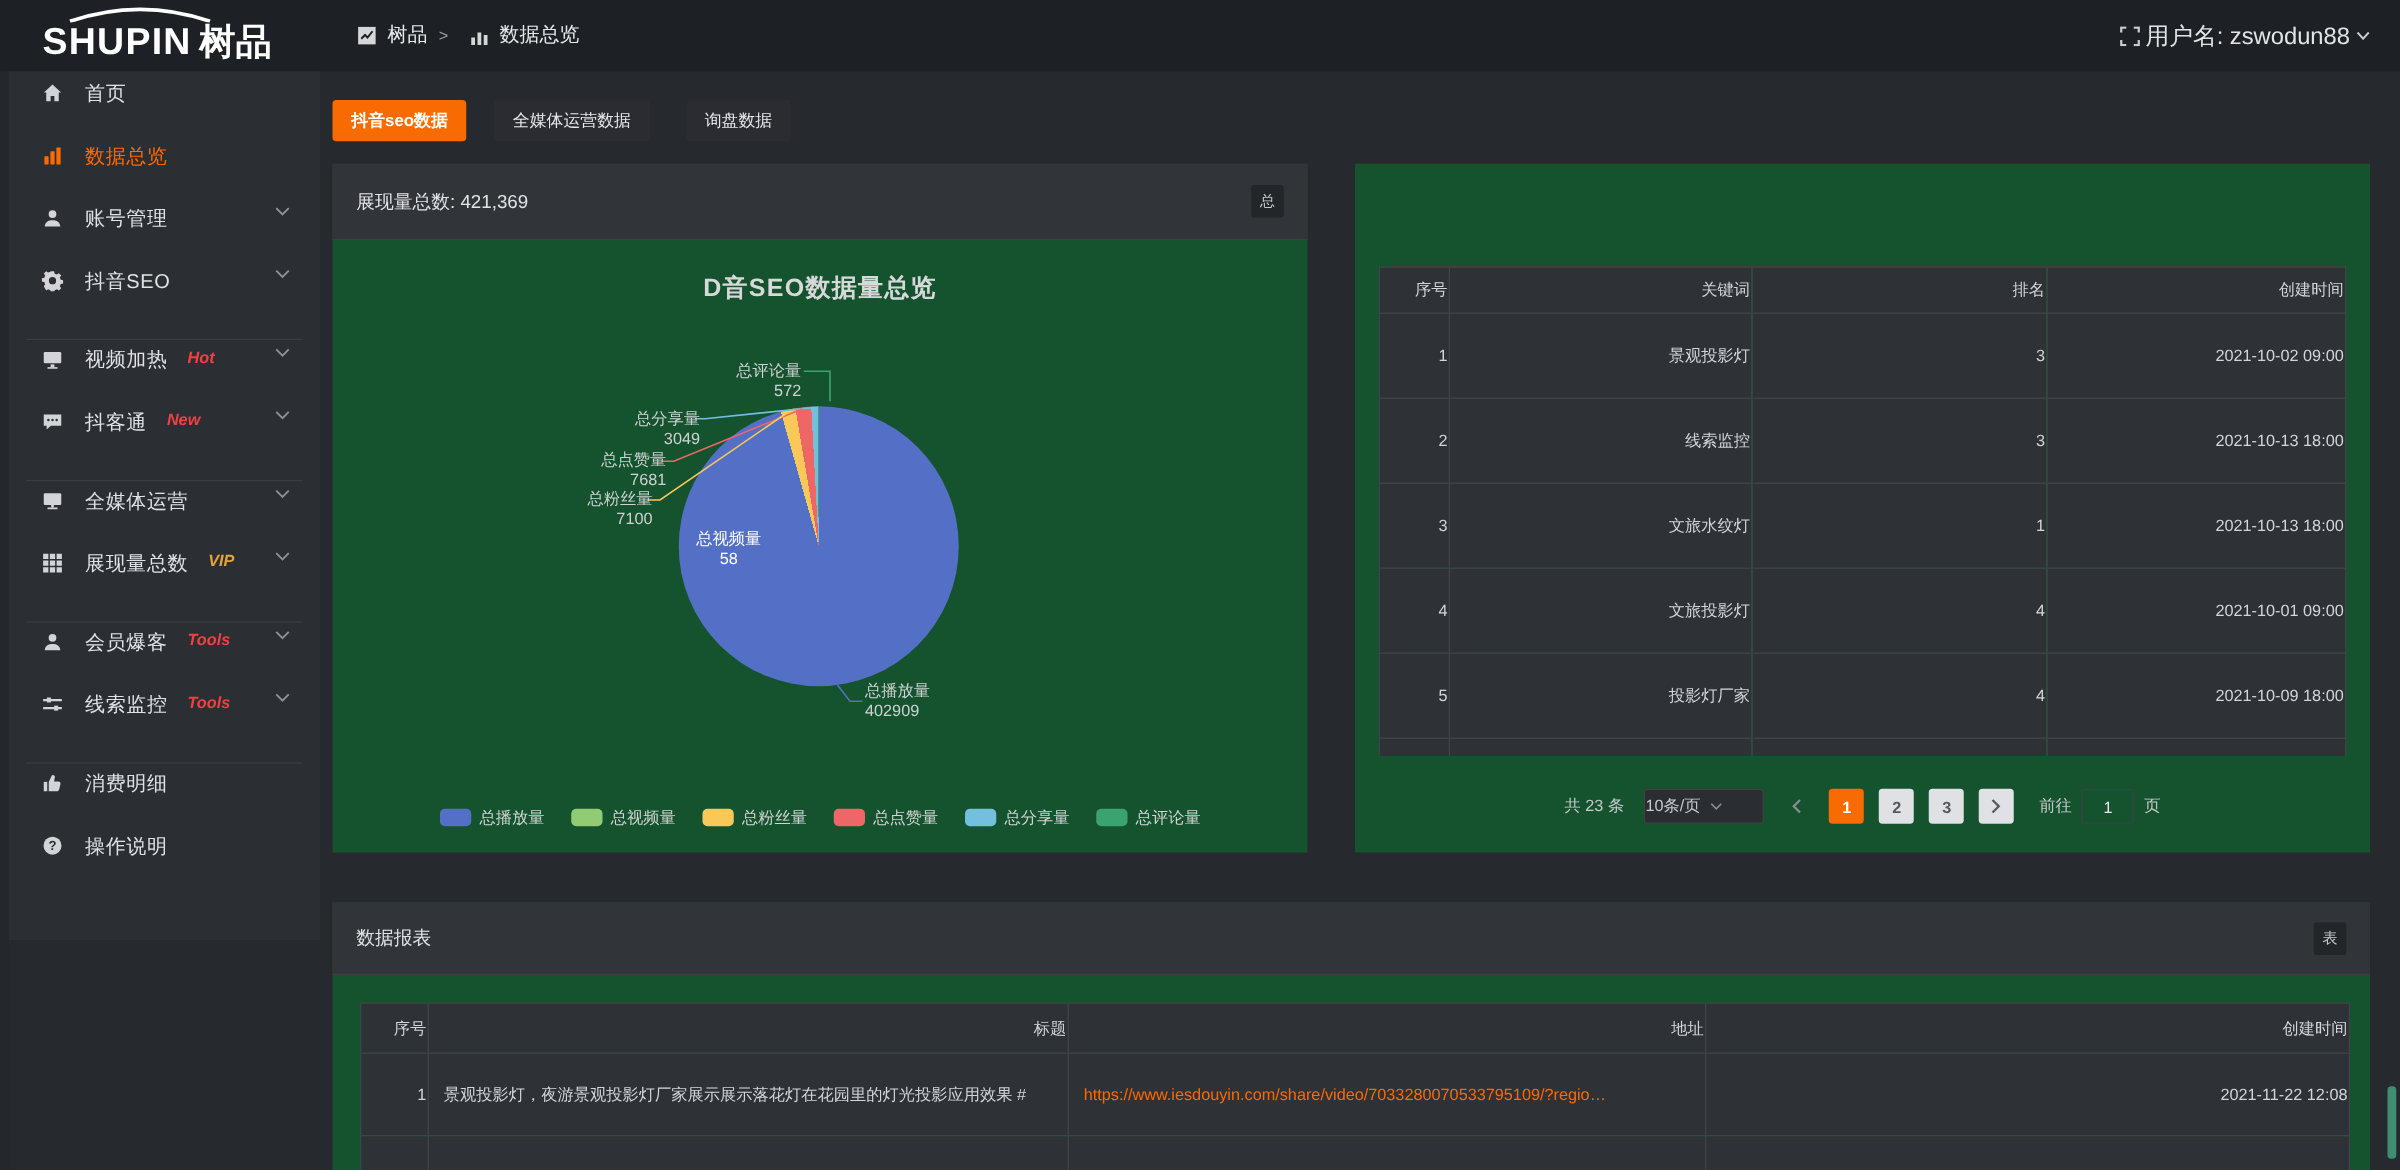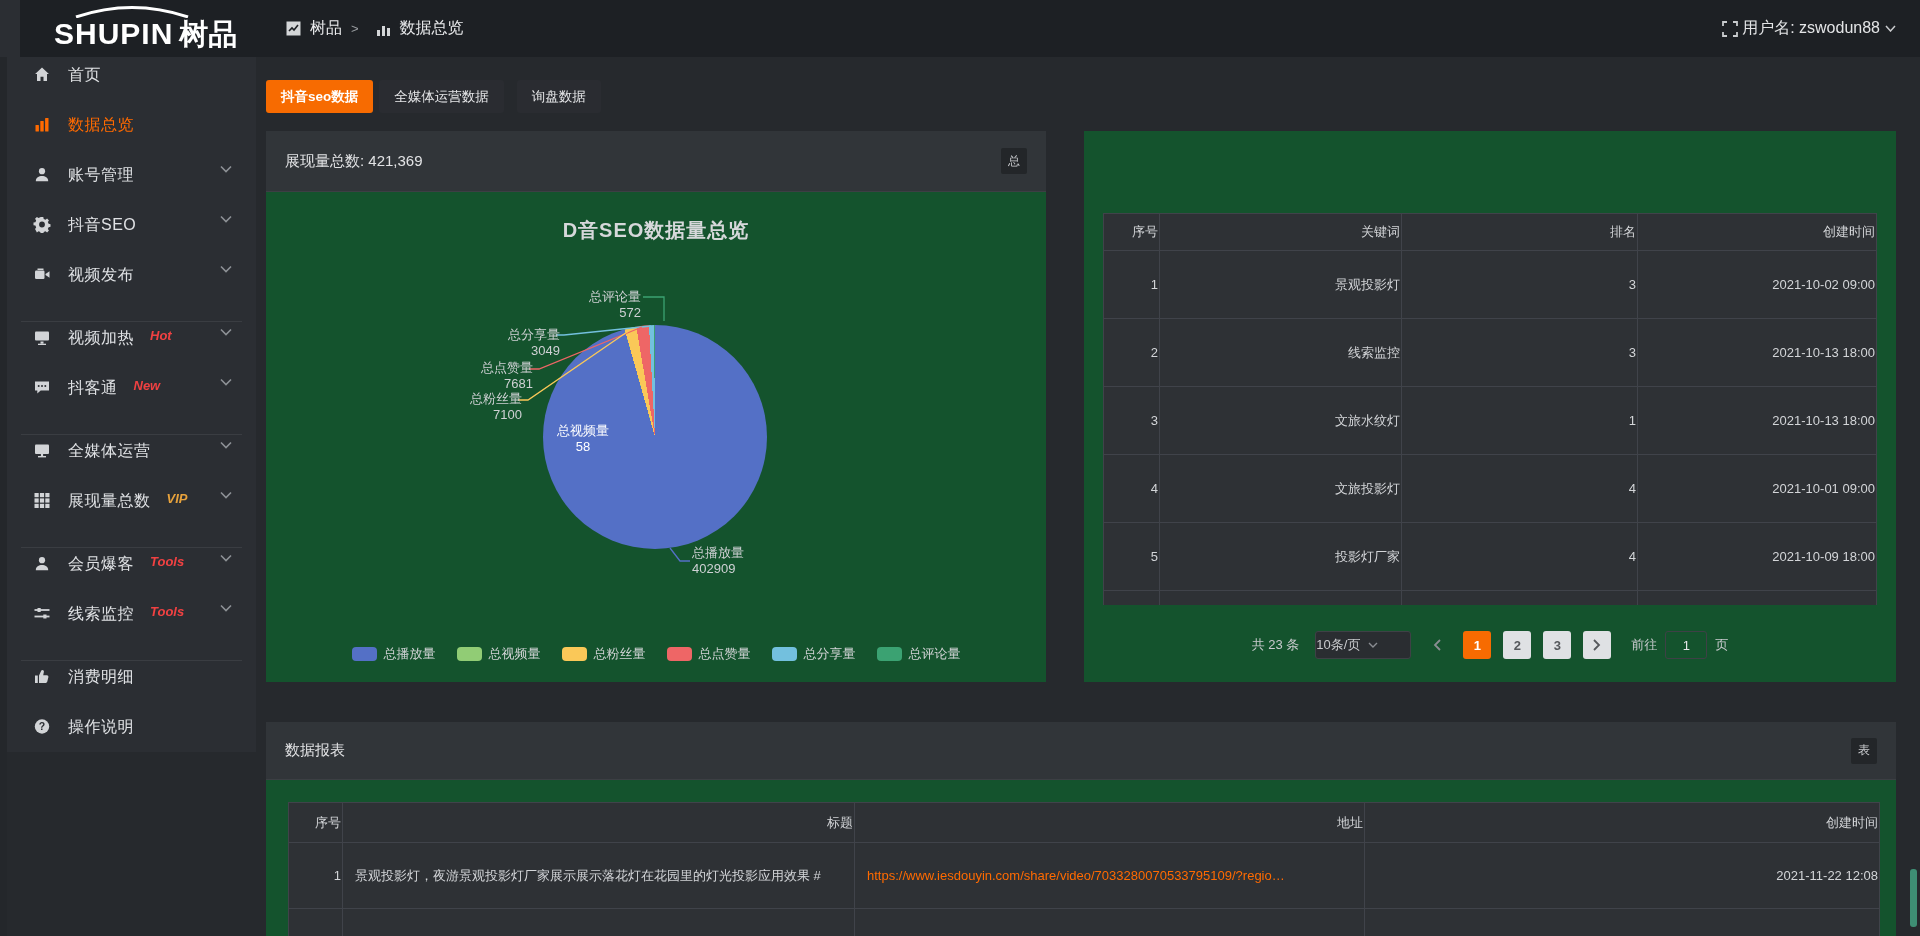--- a/index.html
+++ b/index.html
@@ -6,45 +6,45 @@
   *{box-sizing:border-box;}
   #app{position:relative;width:1920px;height:936px;overflow:hidden;
        background:#26292d;font-family:"Liberation Sans",sans-serif;
        -webkit-font-smoothing:antialiased;}
 
   
   .topbar{position:absolute;left:0;top:0;width:1920px;height:57px;background:#1d2024;z-index:5;}
   .crumbs{position:absolute;left:286px;top:0;height:57px;display:flex;align-items:center;gap:9px;
           color:#e9eaec;font-size:16px;}
   .crumb-sep{color:#9a9da1;font-size:13px;}
-  .top-right{position:absolute;right:24px;top:0;height:57px;display:flex;align-items:center;gap:4px;color:#e3e4e6;font-size:16px;text-align:center;}
+  .top-right{position:absolute;right:24px;top:0;height:57px;display:flex;align-items:center;gap:4px;color:#e3e4e6;font-size:19px;text-align:center;}
   .fs-btn{display:flex;align-items:center;cursor:pointer;}
   .user-wrap{display:flex;align-items:center;gap:5px;cursor:pointer;}
 
   
-  .sidebar{position:absolute;left:0;top:0;width:256px;height:752px;background:#2b2e33;z-index:6;padding-left:20px;}
+  .sidebar{position:absolute;left:0;top:0;width:256px;height:752px;background:#2b2e33;z-index:6;}
   .logo{height:57px;background:#1d2024;display:flex;align-items:flex-end;padding:0 0 8px 34px;position:relative;}
   .logo-en{color:#fff;font-size:30px;font-weight:bold;letter-spacing:1px;line-height:30px;}
   .logo-cn{color:#fff;font-size:29px;font-weight:bold;line-height:30px;margin-left:6px;}
   .logo-arc{position:absolute;left:52px;top:4px;}
   .side-gutter{position:absolute;left:0;top:57px;width:7px;height:879px;background:#24272b;}
   .menu{position:absolute;top:65px;left:7px;right:0;}
   .side-item{height:50px;display:flex;align-items:flex-start;padding:0 24px 0 26px;cursor:pointer;color:#e0e2e5;}
   .s-icon{width:20px;height:18px;display:flex;align-items:center;margin-right:15px;flex:none;}
   .s-label{font-size:16px;letter-spacing:.5px;}
   .side-item.active{color:#ff6a00;}
   .s-badge{font-size:13px;font-weight:bold;font-style:italic;margin-left:16px;}
   .s-badge:empty{display:none;}
   .s-badge.red{color:#f04142;}
   .s-badge.vip{color:#e7a23c;}
   .s-chev{margin-left:auto;display:flex;align-items:center;}
   .side-div{height:1px;background:#3a3d42;margin:6px 14px;}
 
   
-  .tabs{position:absolute;left:266px;top:80px;display:flex;gap:6px;z-index:2;}
+  .tabs{position:absolute;left:266px;top:80px;display:flex;gap:22px;z-index:2;}
   .tab{height:33px;display:flex;align-items:center;padding:0 15px;font-size:13.5px;color:#e6e7e9;
        background:#2a2c31;border-radius:3px;cursor:pointer;}
   .tab.active{background:#f76b01;color:#fff;font-weight:bold;}
   .tab + .tab + .tab{margin-left:7px;}
 
   
   .card{position:absolute;background:#14532d;}
   .card-header{height:61px;background:#313539;border-bottom:1px solid #3c3f44;
                display:flex;align-items:center;justify-content:space-between;padding:0 19px;}
   .card-title{color:#e2e3e5;font-size:15px;}
@@ -205,35 +205,20 @@
             </svg>
         </span>
         <span class="s-label">抖音SEO</span>
         <span class="s-chev">
             <svg width="12" height="8" viewBox="0 0 12 8" fill="none" stroke="#8d9196" stroke-width="1.6">
               <path d="M1 1.5l5 5 5-5"></path>
             </svg>
           </span>
       </div>
 
-      <div class="side-item">
-        <span class="s-icon">
-          <svg width="18" height="17" viewBox="0 0 17 17" fill="#d2d4d7">
-              <rect x="1.5" y="4.5" width="9.5" height="8.5" rx="1.2"></rect>
-              <path d="M12 8l4-2.7v6.4L12 9z"></path>
-              <path d="M4 2.5h6v1.5H4z"></path>
-            </svg>
-        </span>
-        <span class="s-label">视频发布</span>
-        <span class="s-chev">
-            <svg width="12" height="8" viewBox="0 0 12 8" fill="none" stroke="#8d9196" stroke-width="1.6">
-              <path d="M1 1.5l5 5 5-5"></path>
-            </svg>
-          </span>
-      </div>
 
       <div class="side-div"></div>
 
       <div class="side-item">
         <span class="s-icon">
           <svg width="18" height="17" viewBox="0 0 17 17" fill="#d2d4d7">
               <rect x="1.5" y="2.5" width="14" height="9" rx="1"></rect>
               <rect x="7" y="12.5" width="3" height="2.2"></rect>
               <rect x="4.5" y="14.7" width="8" height="1.3"></rect>
             </svg>

